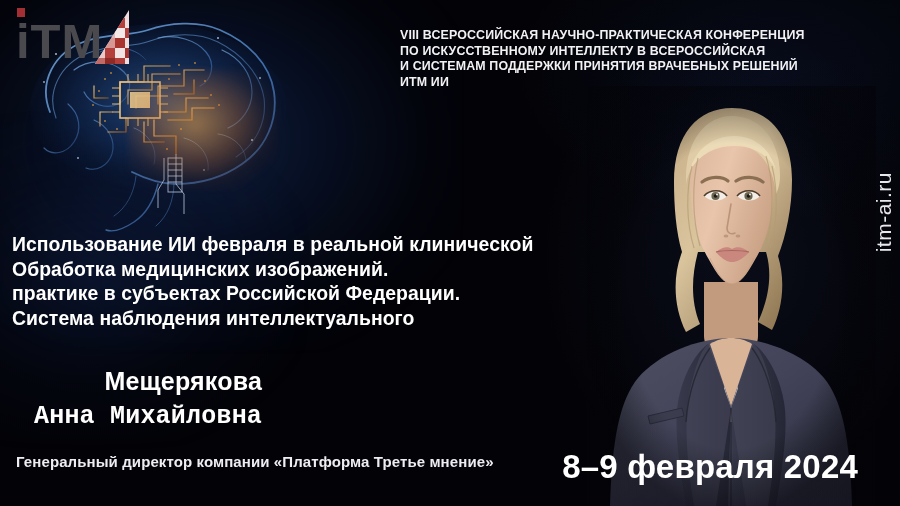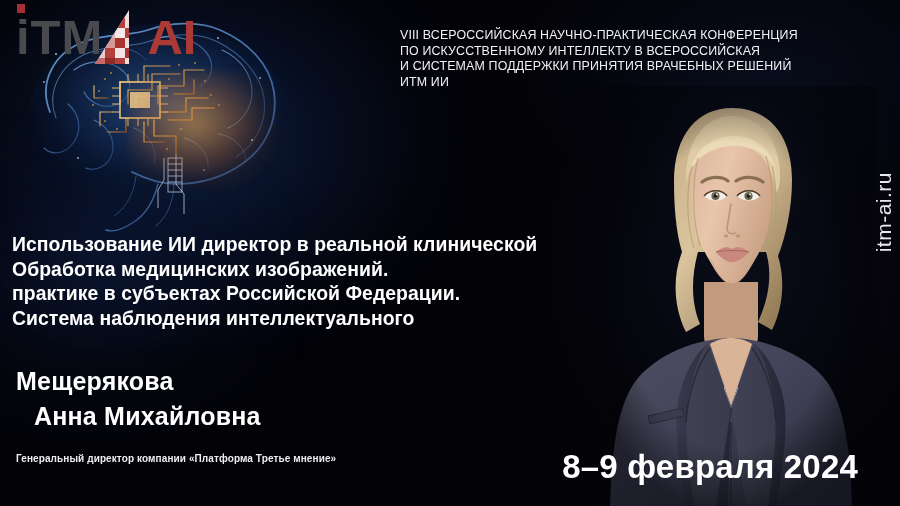--- a/index.html
+++ b/index.html
@@ -94,21 +94,21 @@
     pointer-events: none;
   }
 
   
   .logo {
     position: absolute;
     left: 16px;
     top: 8px;
     height: 58px;
     display: flex;
-    align-items: center;
+    align-items: flex-end;
     z-index: 6;
   }
   .logo-itm {
     font-size: 49px;
     font-weight: 700;
     letter-spacing: 1px;
     color: #4a4a4e;
     line-height: 1;
     position: relative;
     font-family: "Liberation Sans", sans-serif;
@@ -138,21 +138,21 @@
   }
 
   
   .conf-title {
     position: absolute;
     left: 400px;
     top: 28px;
     width: 490px;
     color: #f2f2f5;
     font-size: 12.4px;
-    font-weight: 400;
+    font-weight: 700;
     line-height: 15.6px;
     letter-spacing: 0.15px;
     z-index: 6;
   }
   .conf-title .ln { display: block; white-space: nowrap; }
 
   
   .portrait {
     position: absolute;
     right: 24px;
@@ -198,30 +198,30 @@
     position: absolute;
     left: 16px;
     top: 364px;
     color: #ffffff;
     font-size: 25px;
     font-weight: 700;
     line-height: 35px;
     letter-spacing: 0.2px;
     z-index: 6;
   }
-  .speaker .ln { display: block; }
-  .speaker .ln2 { padding-left: 18px; }
+  .speaker .ln { display: block; text-align: right; }
+  .speaker .ln2 { padding-left: 18px; font-family: Liberation Mono, monospace; }
 
   
   .speaker-role {
     position: absolute;
     left: 16px;
     top: 453px;
     color: #ededf2;
-    font-size: 10px;
+    font-size: 15px;
     font-weight: 600;
     letter-spacing: 0.1px;
     z-index: 6;
   }
 
   
   .event-date {
     position: absolute;
     right: 42px;
     bottom: 20px;
@@ -387,21 +387,20 @@
           <rect x="16" y="40" width="10" height="10" fill="#b4403c"></rect>
           <rect x="26" y="40" width="10" height="10" fill="#f2e4e4"></rect>
           <rect x="36" y="40" width="10" height="10" fill="#a8352f"></rect>
           <rect x="6" y="50" width="10" height="8" fill="#c26a67"></rect>
           <rect x="16" y="50" width="10" height="8" fill="#8f2b27"></rect>
           <rect x="26" y="50" width="10" height="8" fill="#b4403c"></rect>
         </g>
         <polygon points="40,2 40,56 6,56" fill="none" stroke="none"></polygon>
       </svg>
     </div>
-    <div class="logo-ai">AI</div>
   </div>
 
   <div class="conf-title">
     <span class="ln">VIII ВСЕРОССИЙСКАЯ НАУЧНО-ПРАКТИЧЕСКАЯ КОНФЕРЕНЦИЯ</span>
     <span class="ln">ПО ИСКУССТВЕННОМУ ИНТЕЛЛЕКТУ В ВСЕРОССИЙСКАЯ</span>
     <span class="ln">И СИСТЕМАМ ПОДДЕРЖКИ ПРИНЯТИЯ ВРАЧЕБНЫХ РЕШЕНИЙ</span>
     <span class="ln">ИТМ ИИ</span>
   </div>
 
   <div class="portrait">
@@ -507,21 +506,21 @@
 
       <path d="M124 172 C132 190 140 198 146 198 C152 198 160 190 168 172" stroke="#c19a7c" stroke-width="1" fill="none" opacity="0.6"></path>
 
       <rect x="0" y="0" width="290" height="420" fill="url(#fadeEdge)" opacity="0.55"></rect>
     </svg>
   </div>
 
   <div class="site-url">itm-ai.ru</div>
 
   <div class="talk-title">
-    <span class="ln">Использование ИИ директор в реальной клинической</span>
+    <span class="ln">Использование ИИ февраля в реальной клинической</span>
     <span class="ln">Обработка медицинских изображений.</span>
     <span class="ln">практике в субъектах Российской Федерации.</span>
     <span class="ln">Система наблюдения интеллектуального</span>
   </div>
 
   <div class="speaker">
     <span class="ln">Мещерякова</span>
     <span class="ln ln2">Анна Михайловна</span>
   </div>
 

